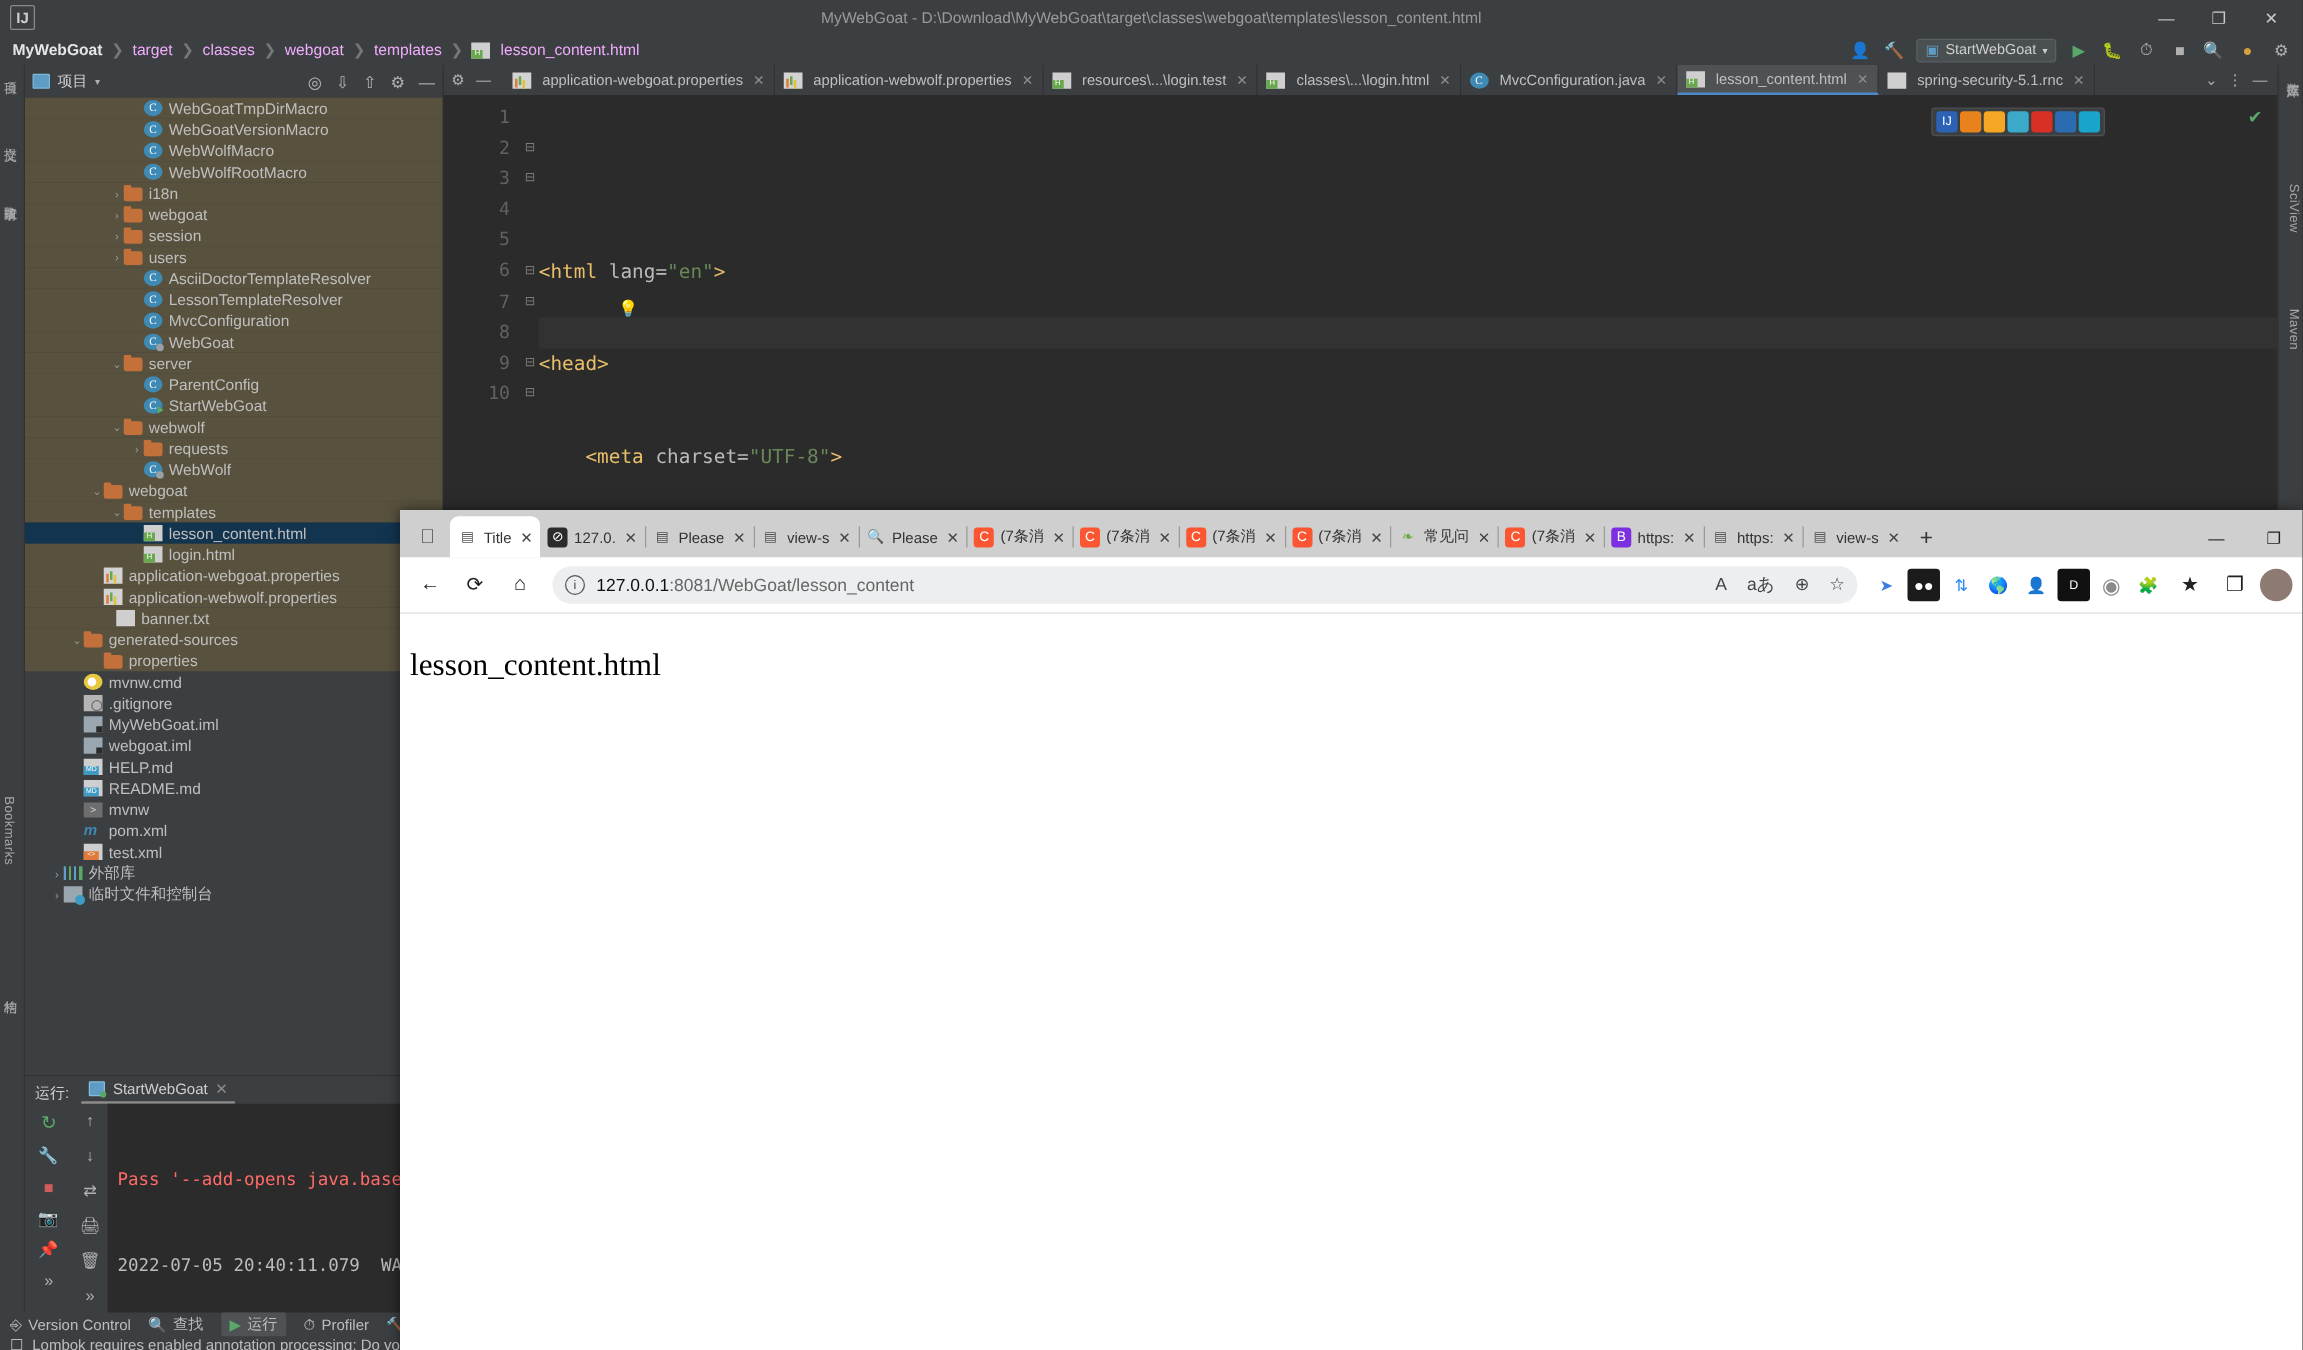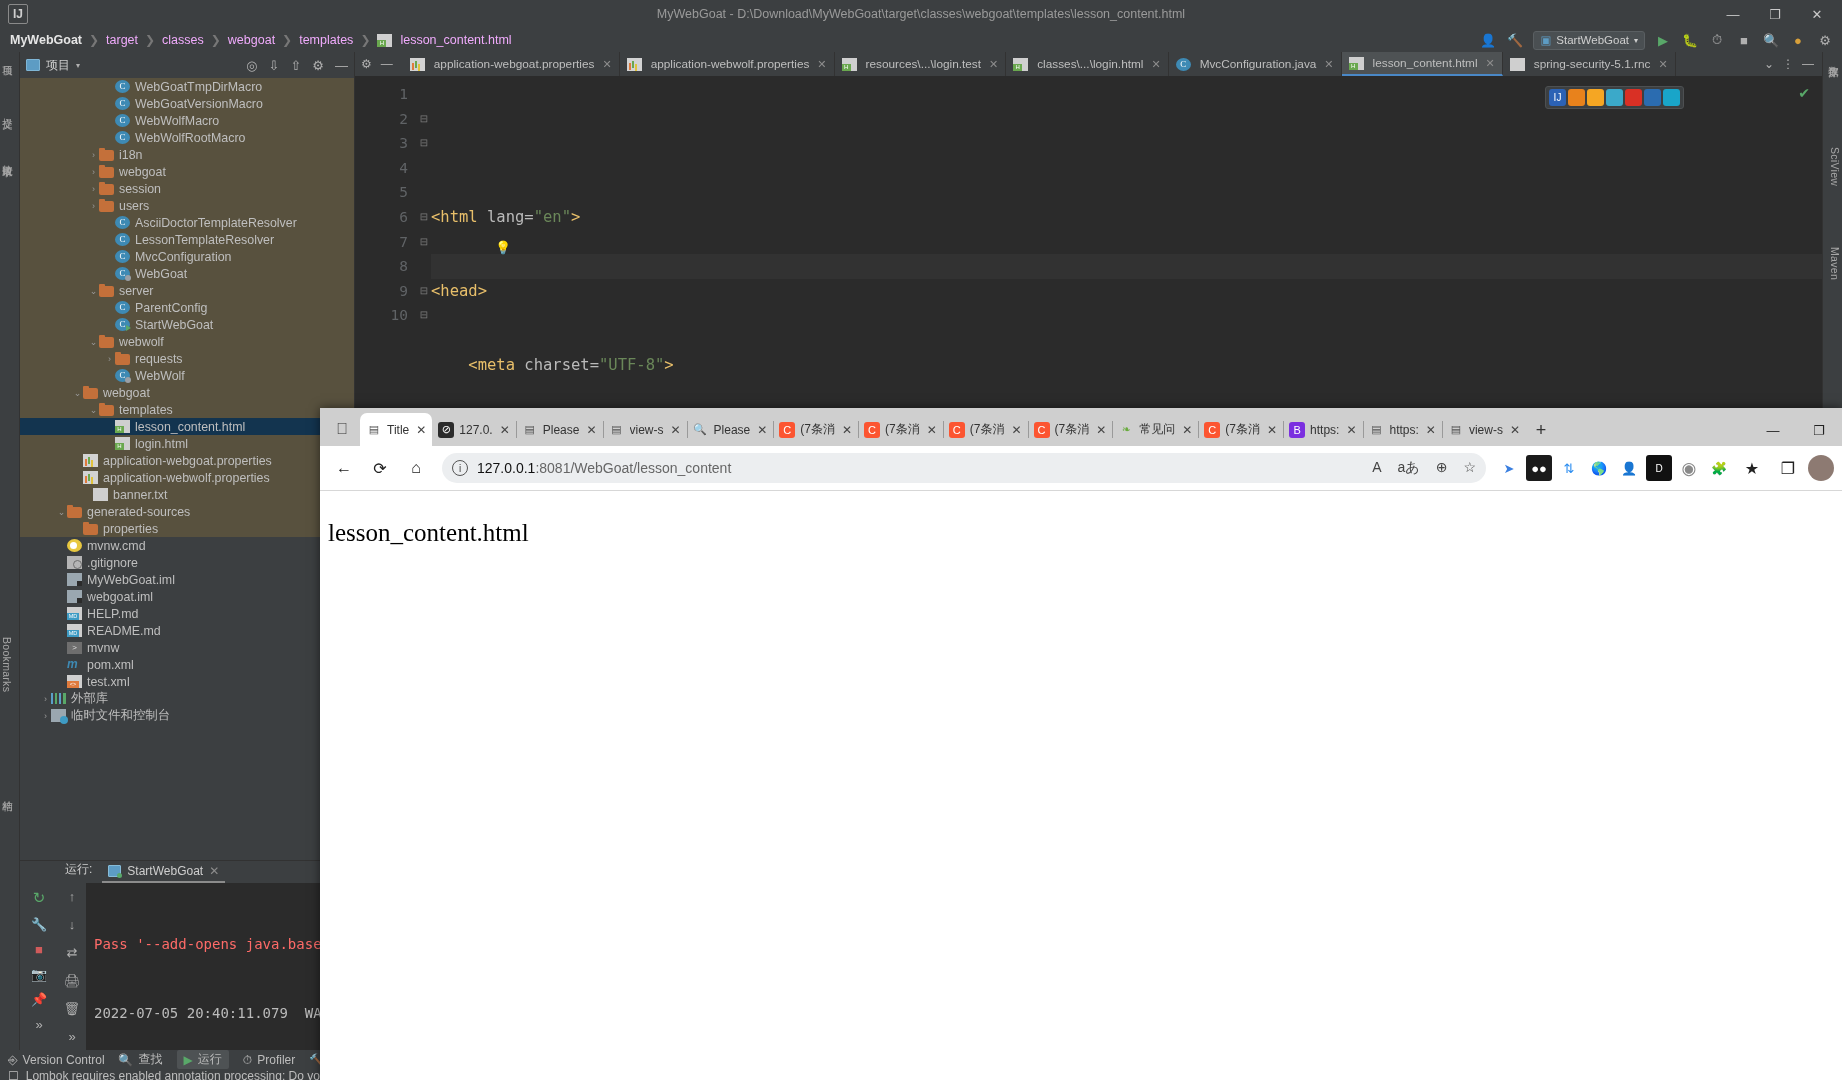--- a/index.html
+++ b/index.html
@@ -151,22 +151,22 @@
     border-radius:3px; padding:2px 3px; }
   .cib { width:17px; height:17px; border-radius:3px; }
   .check-ok { position:absolute; right:12px; top:9px; color:#59a869;
      font-size:14px; }
   .rightstrip { width:20px; background:#3c3f41; border-left:1px solid #323232;
     position:relative; }
 
   
   .runpanel { height:190px; background:#3c3f41; display:flex; flex-direction:column;
     border-top:1px solid #323232; }
-  .runhead { height:26px; display:flex; align-items:flex-start; gap:10px;
-    padding:0 8px; font-size:12px; color:#cfcfcf;margin-left:37px; }
+  .runhead { height:26px; display:flex; align-items:flex-end; gap:10px;
+    padding:0 8px; font-size:12px; color:#cfcfcf; }
   .runtab { display:flex; align-items:center; gap:6px; padding:3px 6px;
     border-bottom:2px solid #8c8c8c; }
   .runtab .ic-run { width:13px; height:12px; background:#5d9cc4;
     border:1px solid #86bcd8; position:relative; border-radius:1px;}
   .runtab .ic-run:after{content:"";position:absolute;right:-2px;bottom:-2px;
     width:5px;height:5px;border-radius:50%;background:#59a869;}
   .runbody { flex:1; display:flex; }
   .runtools { width:38px; flex:0 0 38px; display:flex; flex-direction:column;
     align-items:center; gap:10px; padding-top:6px; color:#b0b0b0; font-size:13px;}
   .runtools2 { width:28px; flex:0 0 28px; display:flex; flex-direction:column;

